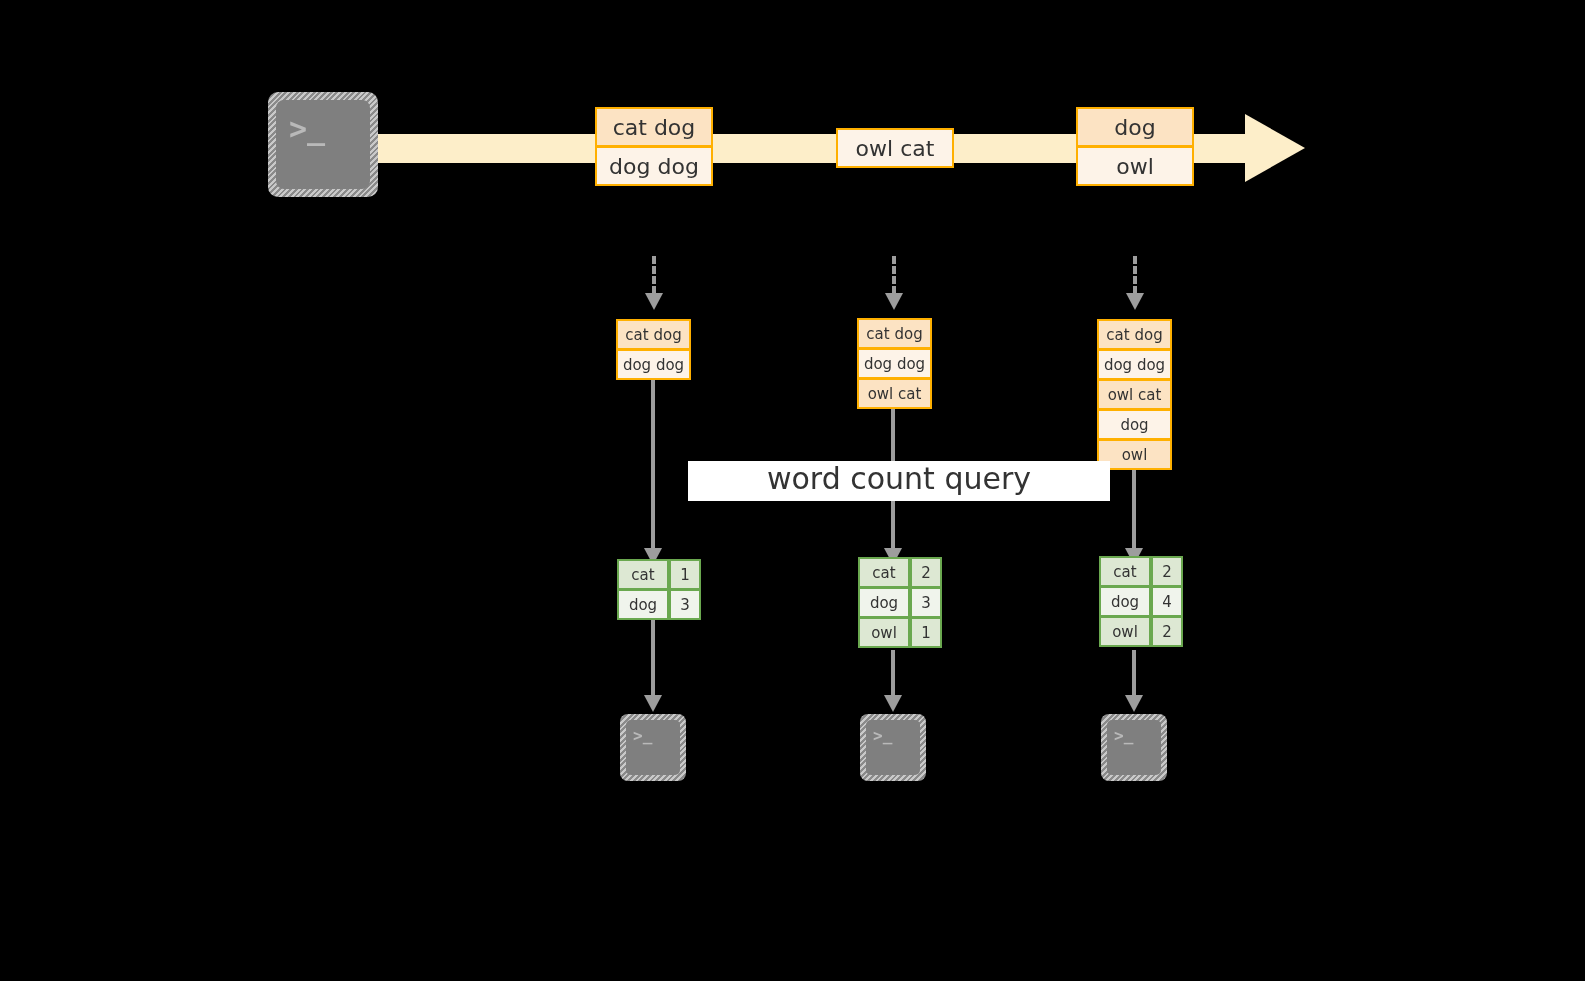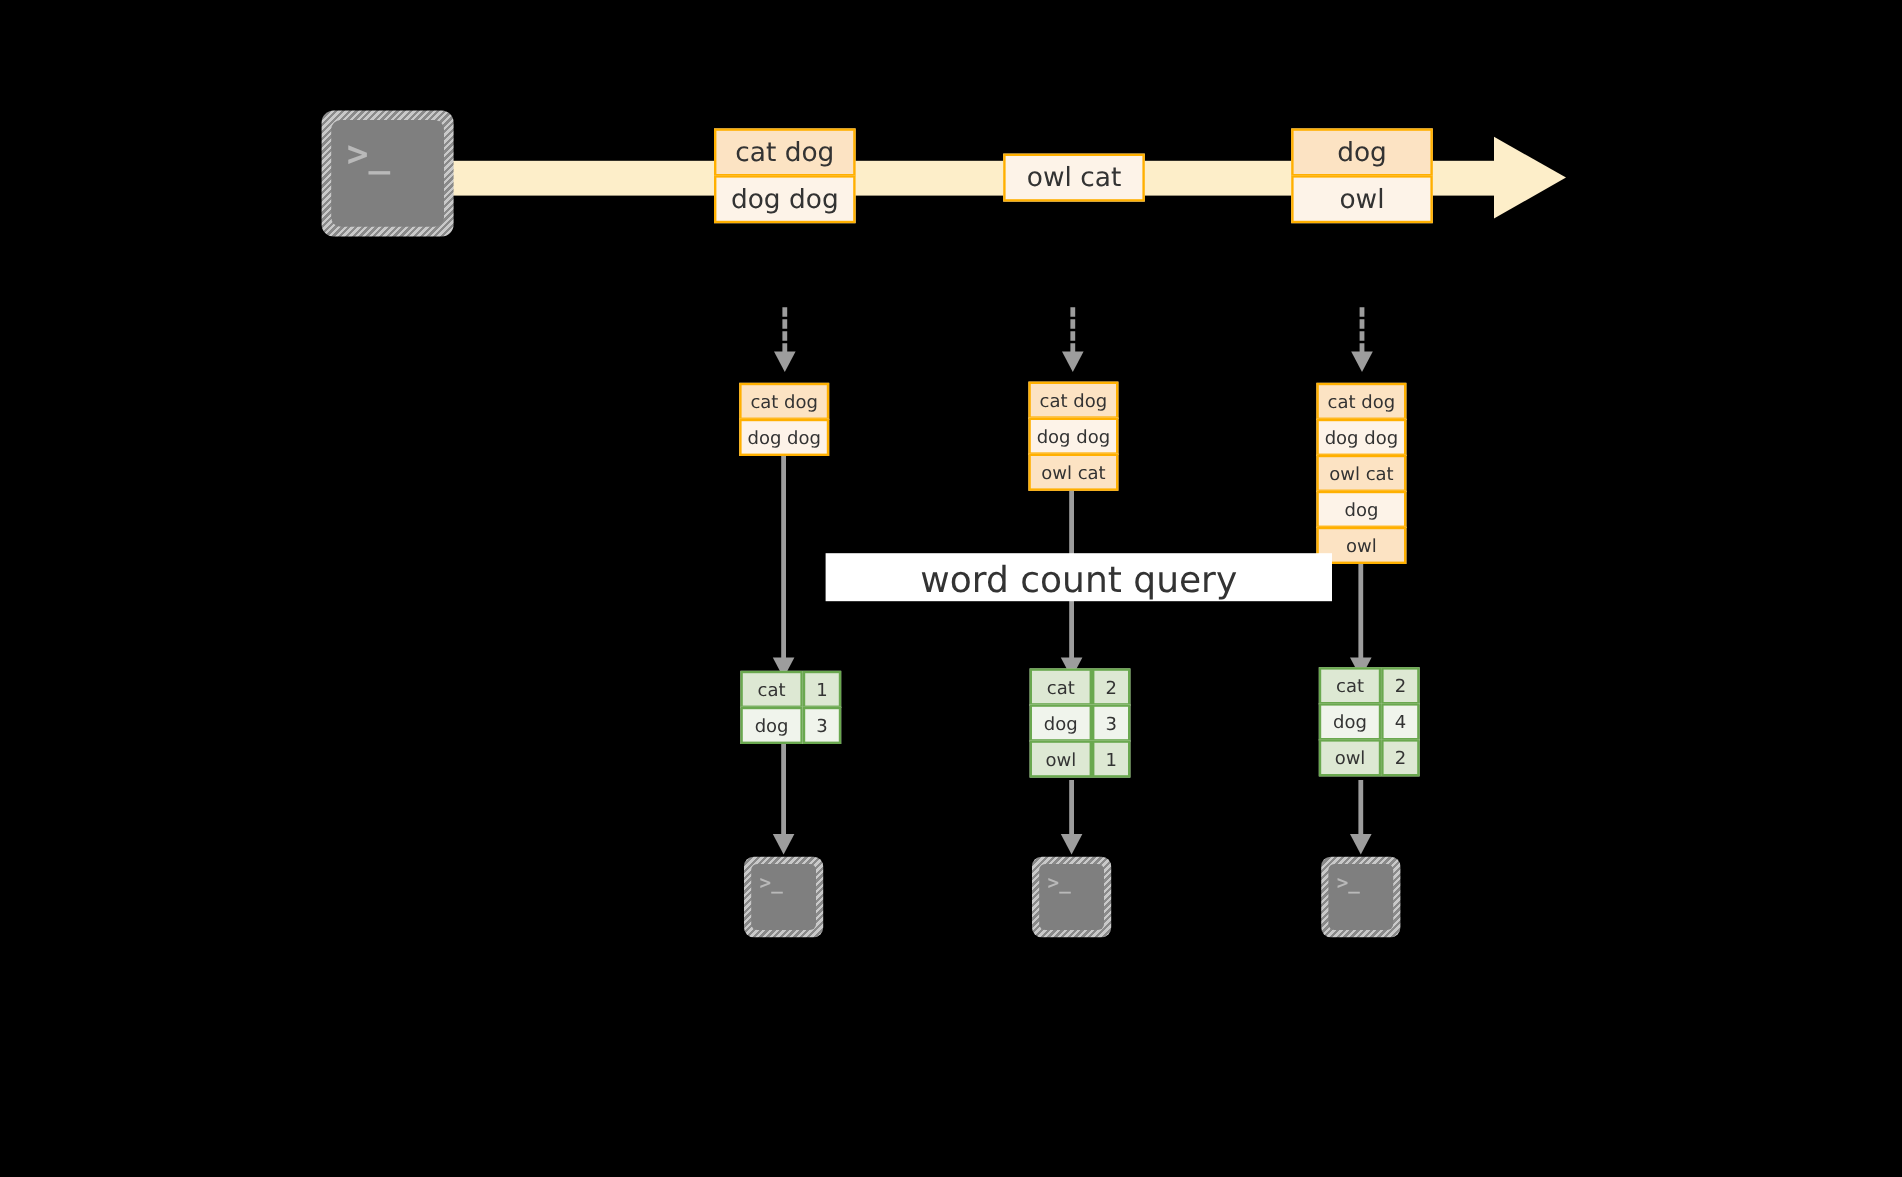--- a/index.html
+++ b/index.html
@@ -83,21 +83,21 @@
   .ahead {
     position:absolute; width:0; height:0;
     border-left:9px solid transparent;
     border-right:9px solid transparent;
     border-top:17px solid #9d9d9d;
   }
 
   
   .label-band {
     position:absolute; background:#ffffff;
-    display:flex; align-items:flex-end; justify-content:center;
+    display:flex; align-items:flex-start; justify-content:center;
     color:#333; font-size:30px; white-space:nowrap;
   }
 </style>
 </head>
 <body>
 
 <div id="stage">
 
   <div class="stream-bar" style="left:368px; top:134px; width:878px; height:29px;"></div>
   <div class="stream-head" style="left:1245px; top:114px;"></div>

